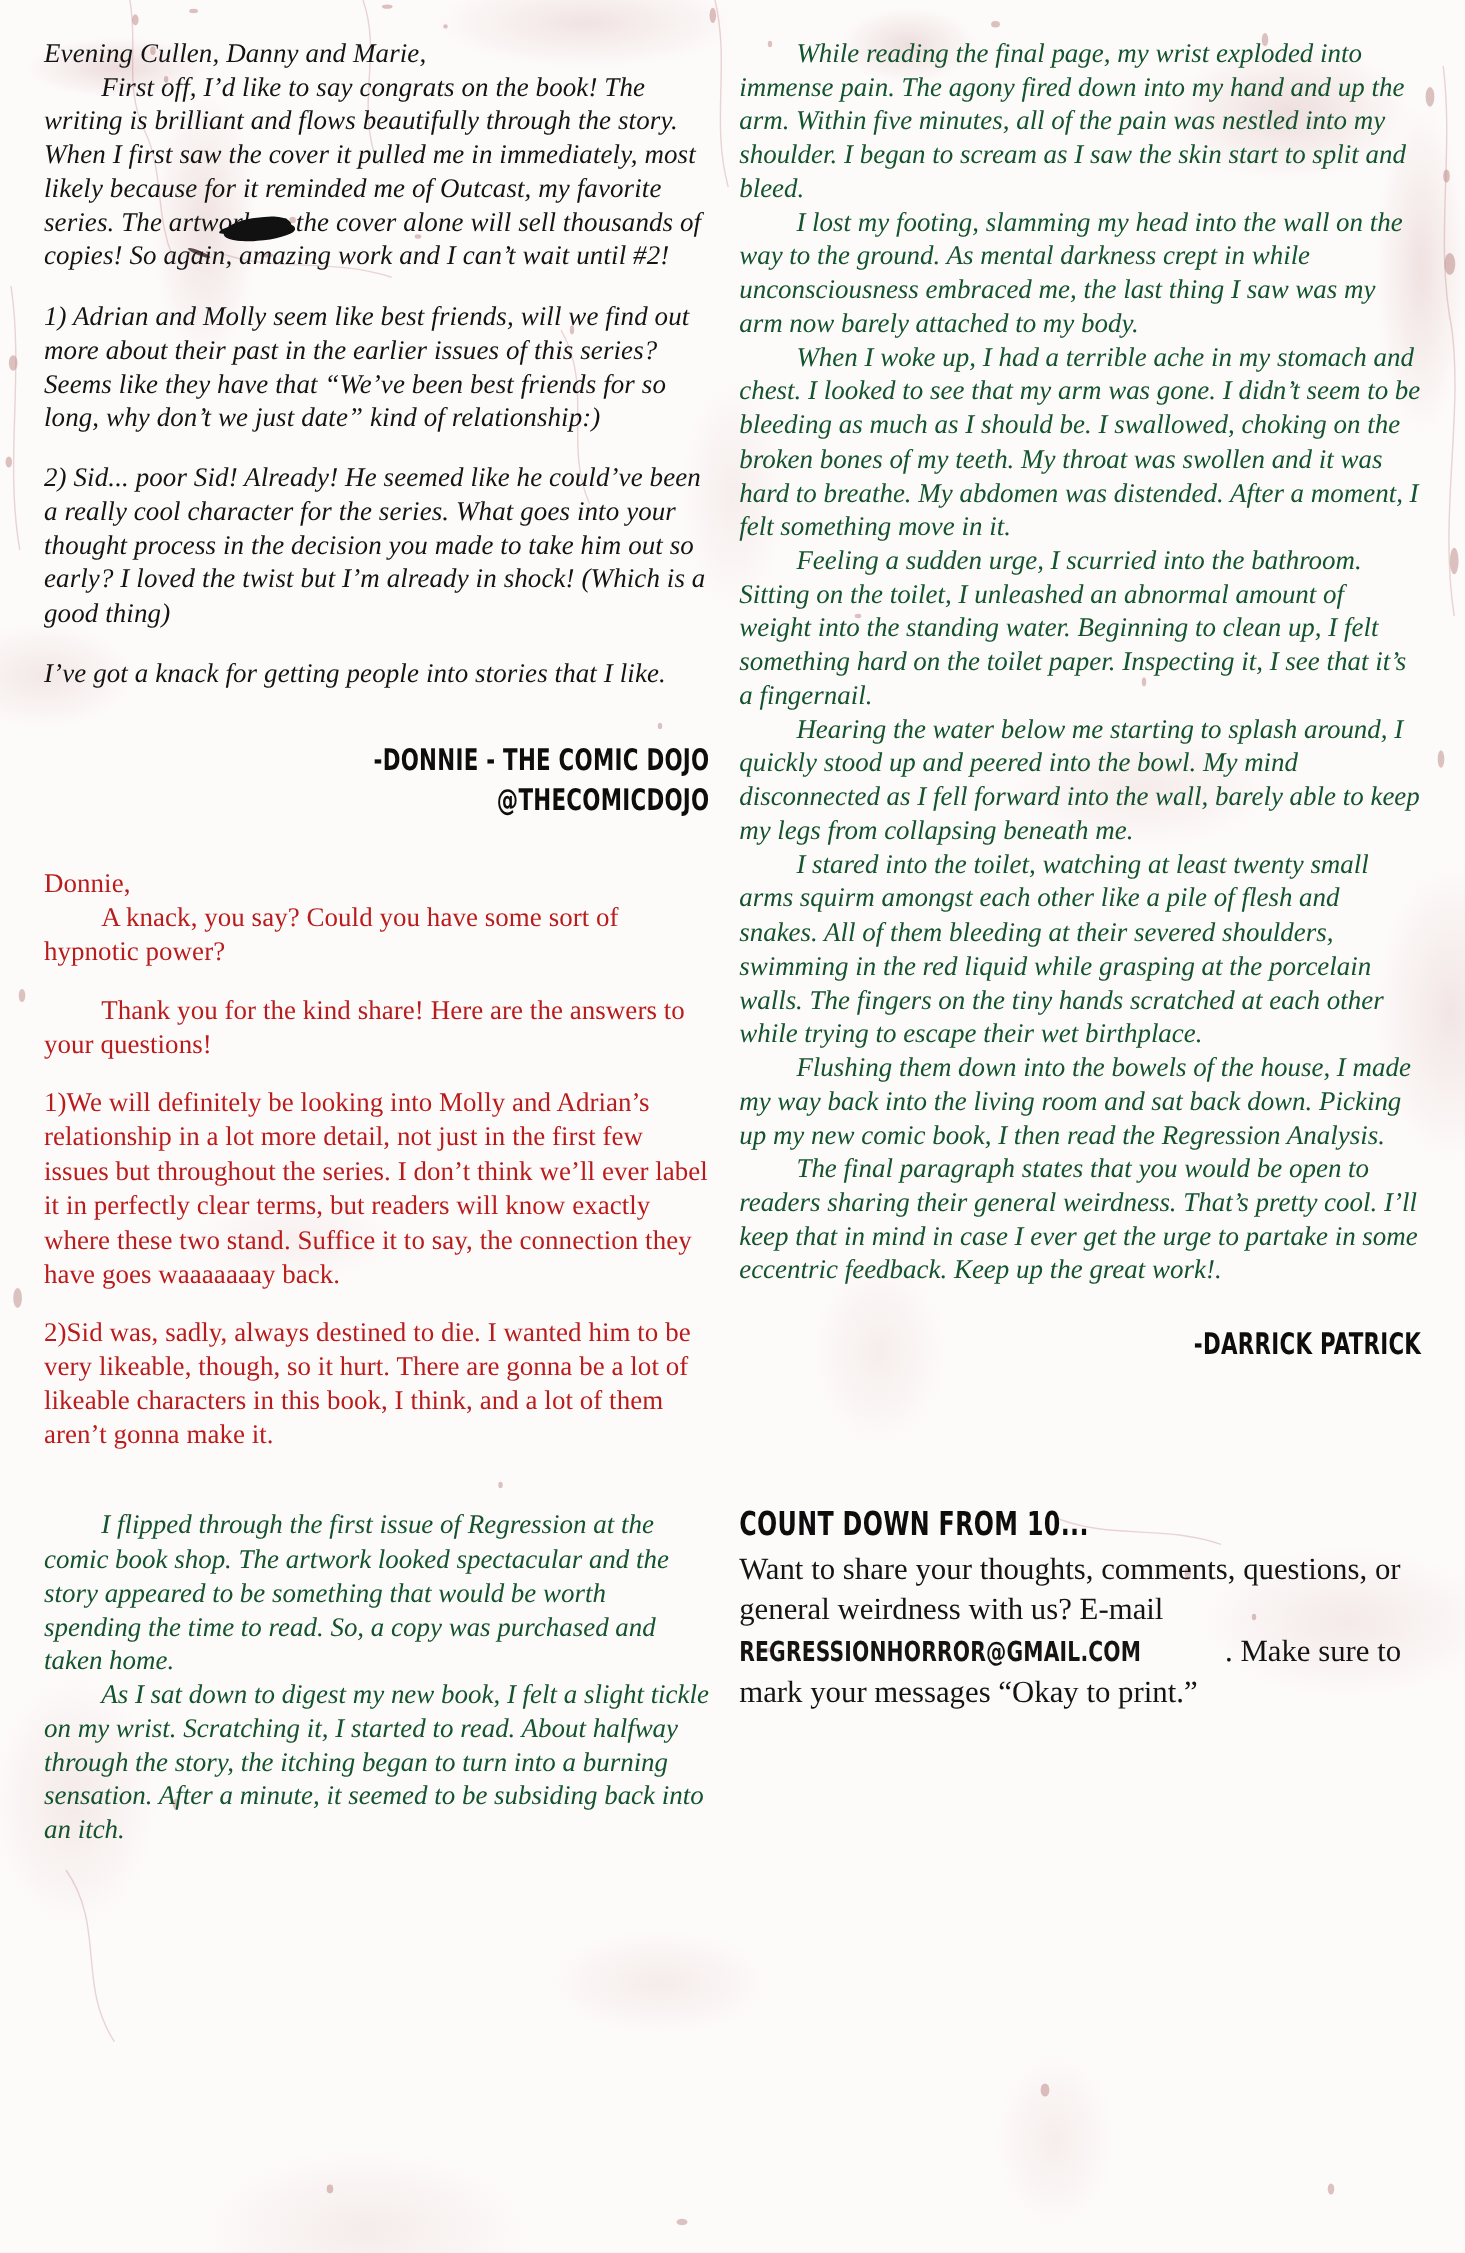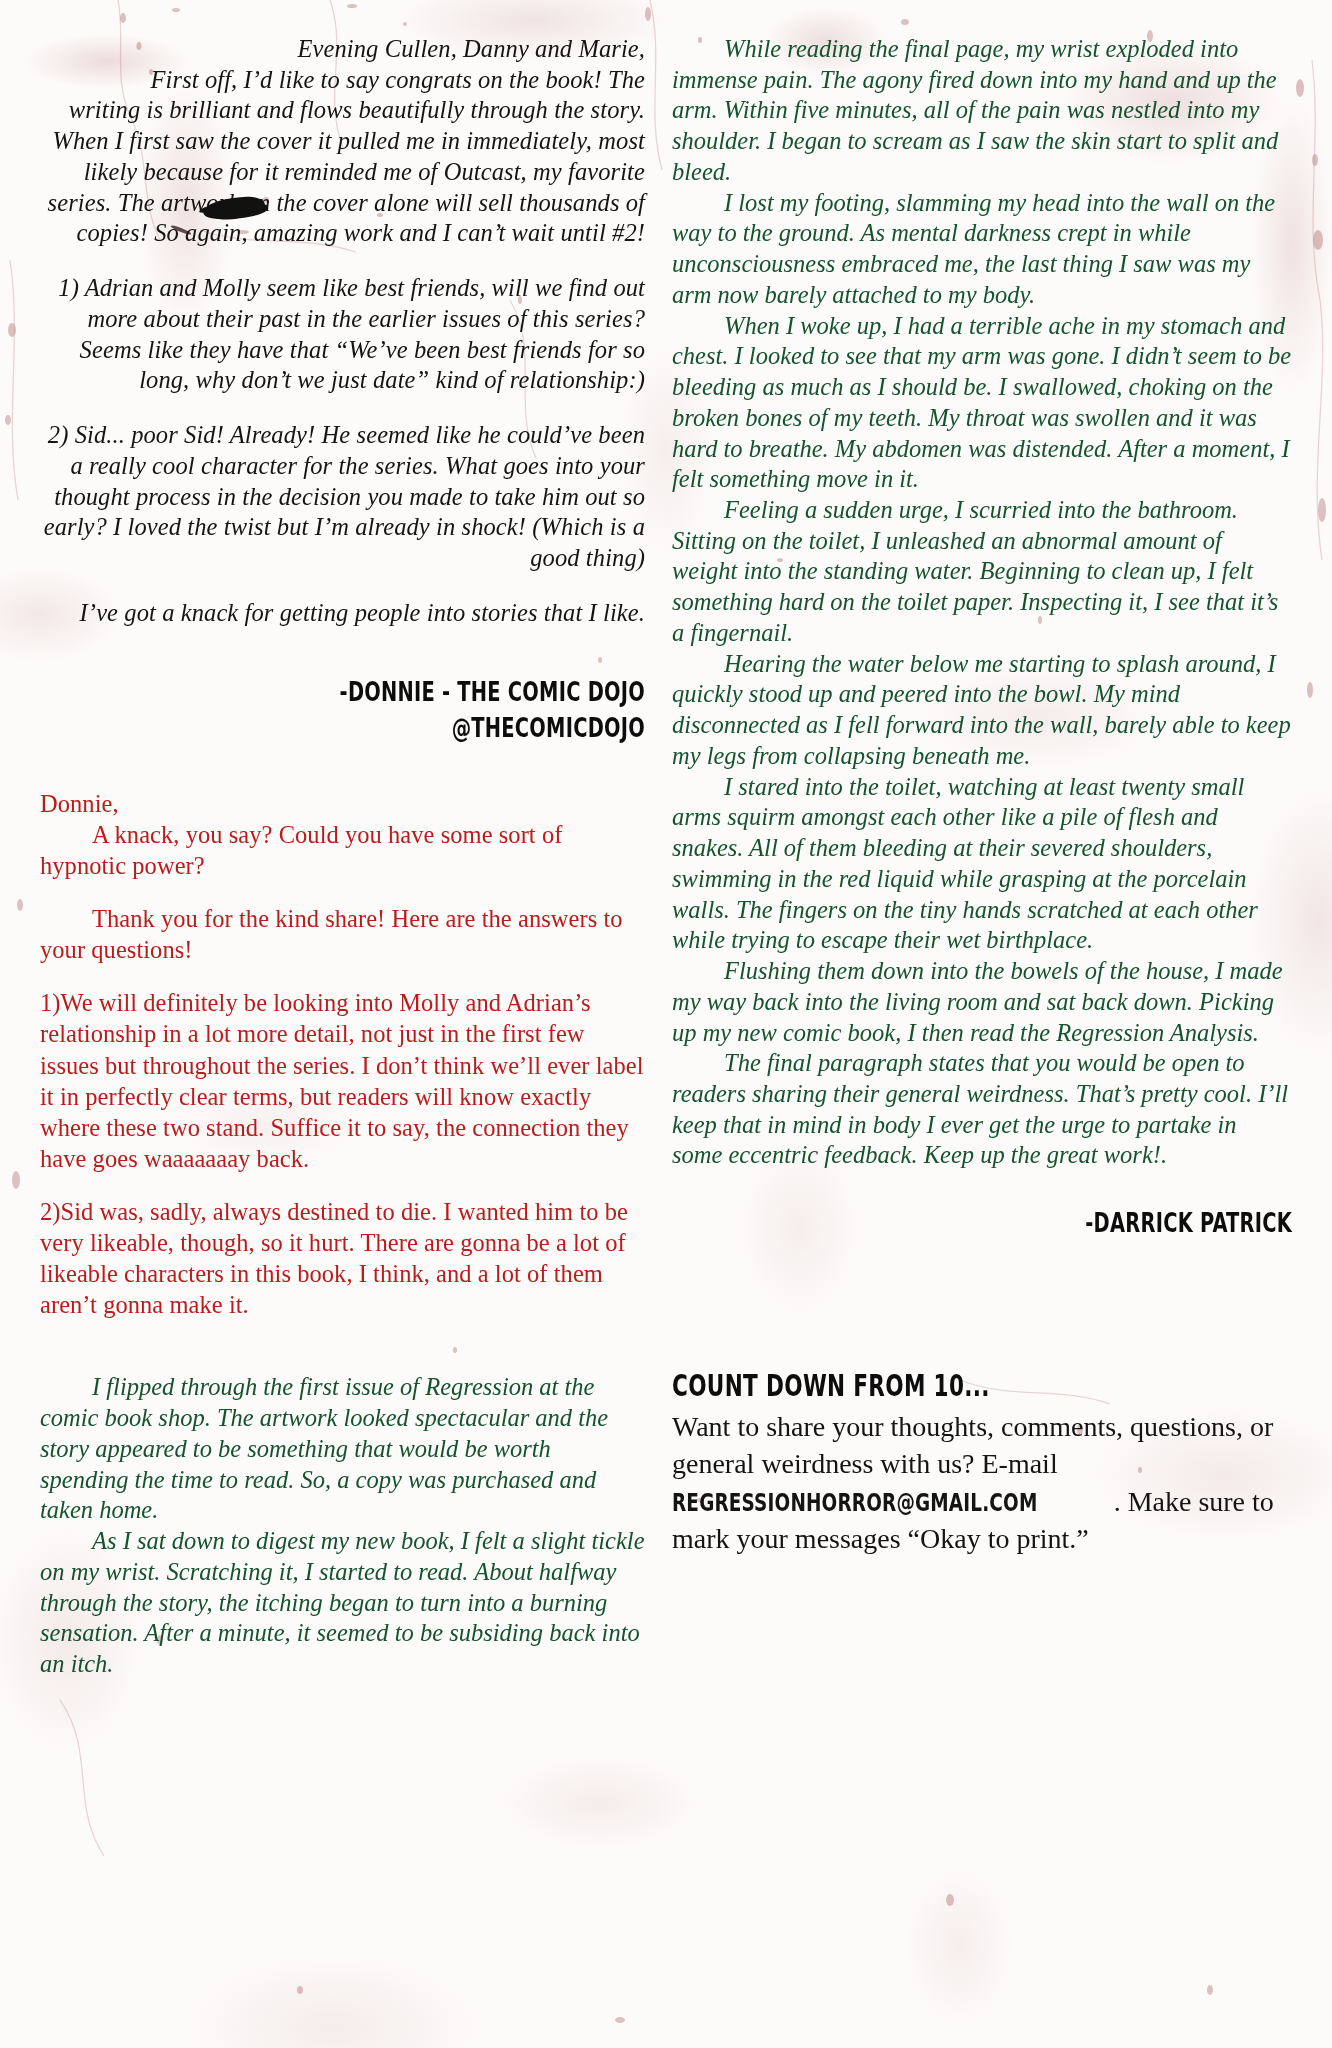--- a/index.html
+++ b/index.html
@@ -61,21 +61,21 @@
   #col-left  { left: 40px;  width: 605px; }
   #col-right { left: 672px; width: 620px; }
 
   
   .letter-p {
     font-style: italic;
     font-size: 24.5px;
     line-height: 1.255;
     color: #141414;
     margin: 0 0 24px 0;
-    text-align: right;
+    text-align: left;
     letter-spacing: 0.1px;
   }
   .letter-p.tight { margin-bottom: 0; }
   .letter-p.indent { text-indent: 52px; }
 
   .reply-p {
     font-style: normal;
     font-size: 24.5px;
     line-height: 1.27;
     color: #b91c1c;
@@ -269,21 +269,21 @@
 
   <div class="col" id="col-right">
 
     <p class="story-p first">While reading the final page, my wrist exploded into immense pain. The agony fired down into my hand and up the arm. Within five minutes, all of the pain was nestled into my shoulder. I began to scream as I saw the skin start to split and bleed.</p>
     <p class="story-p">I lost my footing, slamming my head into the wall on the way to the ground. As mental darkness crept in while unconsciousness embraced me, the last thing I saw was my arm now barely attached to my body.</p>
     <p class="story-p">When I woke up, I had a terrible ache in my stomach and chest. I looked to see that my arm was gone. I didn’t seem to be bleeding as much as I should be. I swallowed, choking on the broken bones of my teeth. My throat was swollen and it was hard to breathe. My abdomen was distended. After a moment, I felt something move in it.</p>
     <p class="story-p">Feeling a sudden urge, I scurried into the bathroom. Sitting on the toilet, I unleashed an abnormal amount of weight into the standing water. Beginning to clean up, I felt something hard on the toilet paper. Inspecting it, I see that it’s a fingernail.</p>
     <p class="story-p">Hearing the water below me starting to splash around, I quickly stood up and peered into the bowl. My mind disconnected as I fell forward into the wall, barely able to keep my legs from collapsing beneath me.</p>
     <p class="story-p">I stared into the toilet, watching at least twenty small arms squirm amongst each other like a pile of flesh and snakes. All of them bleeding at their severed shoulders, swimming in the red liquid while grasping at the porcelain walls. The fingers on the tiny hands scratched at each other while trying to escape their wet birthplace.</p>
     <p class="story-p">Flushing them down into the bowels of the house, I made my way back into the living room and sat back down. Picking up my new comic book, I then read the Regression Analysis.</p>
-    <p class="story-p">The final paragraph states that you would be open to readers sharing their general weirdness. That’s pretty cool. I’ll keep that in mind in body I ever get the urge to partake in some eccentric feedback. Keep up the great work!.</p>
+    <p class="story-p">The final paragraph states that you would be open to readers sharing their general weirdness. That’s pretty cool. I’ll keep that in mind in case I ever get the urge to partake in some eccentric feedback. Keep up the great work!.</p>
 
     <div id="signature-darrick">
       <div class="sig">-DARRICK PATRICK</div>
     </div>
 
     <div id="countdown-block">
       <div class="section-heading">COUNT DOWN FROM 10...</div>
       <p class="callout-body"><span>Want to share your thoughts, comments, questions, or general weirdness with us? E-mail </span><span class="email-bold">REGRESSIONHORROR@GMAIL.COM</span><span>. Make sure to mark your messages “Okay to print.”</span></p>
     </div>
   </div>

